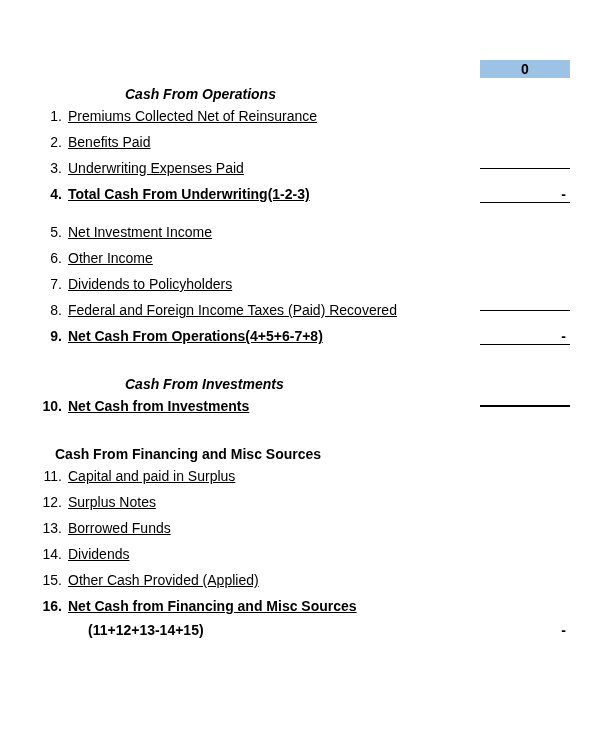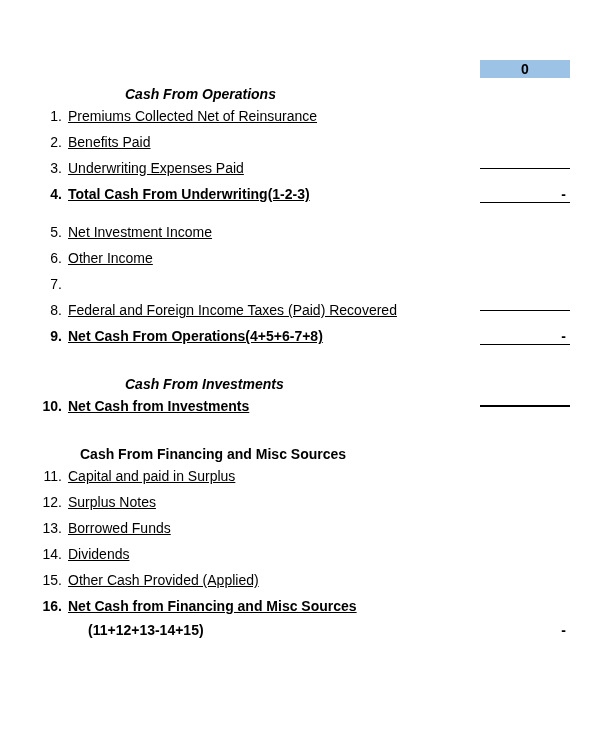--- a/index.html
+++ b/index.html
@@ -25,21 +25,21 @@
       padding: 1px 0;
     }
     .section-header {
       font-weight: bold;
       margin-left: 95px;
       margin-bottom: 4px;
       font-style: italic;
     }
     .section-header-two {
       font-weight: bold;
-      margin-left: 50px;
+      margin-left: 25px;
       margin-bottom: 4px;
     }
     .row {
       display: flex;
       align-items: center;
       margin-bottom: 6px;
       min-height: 20px;
     }
     .num {
       width: 38px;
@@ -107,20 +107,21 @@
   <div class="label">Net Investment Income</div>
   <div class="val-col"></div>
 </div>
 <div class="row">
   <div class="num">6.</div>
   <div class="label">Other Income</div>
   <div class="val-col"></div>
 </div>
 <div class="row">
   <div class="num">7.</div>
+  <div class="label">Dividends to Policyholders</div>
   <div class="val-col"></div>
 </div>
 <div class="row">
   <div class="num">8.</div>
   <div class="label">Federal and Foreign Income Taxes (Paid) Recovered</div>
   <div class="val-col border-bottom"></div>
 </div>
 <div class="row bold">
   <div class="num">9.</div>
   <div class="label">Net Cash From Operations(4+5+6-7+8)</div>

